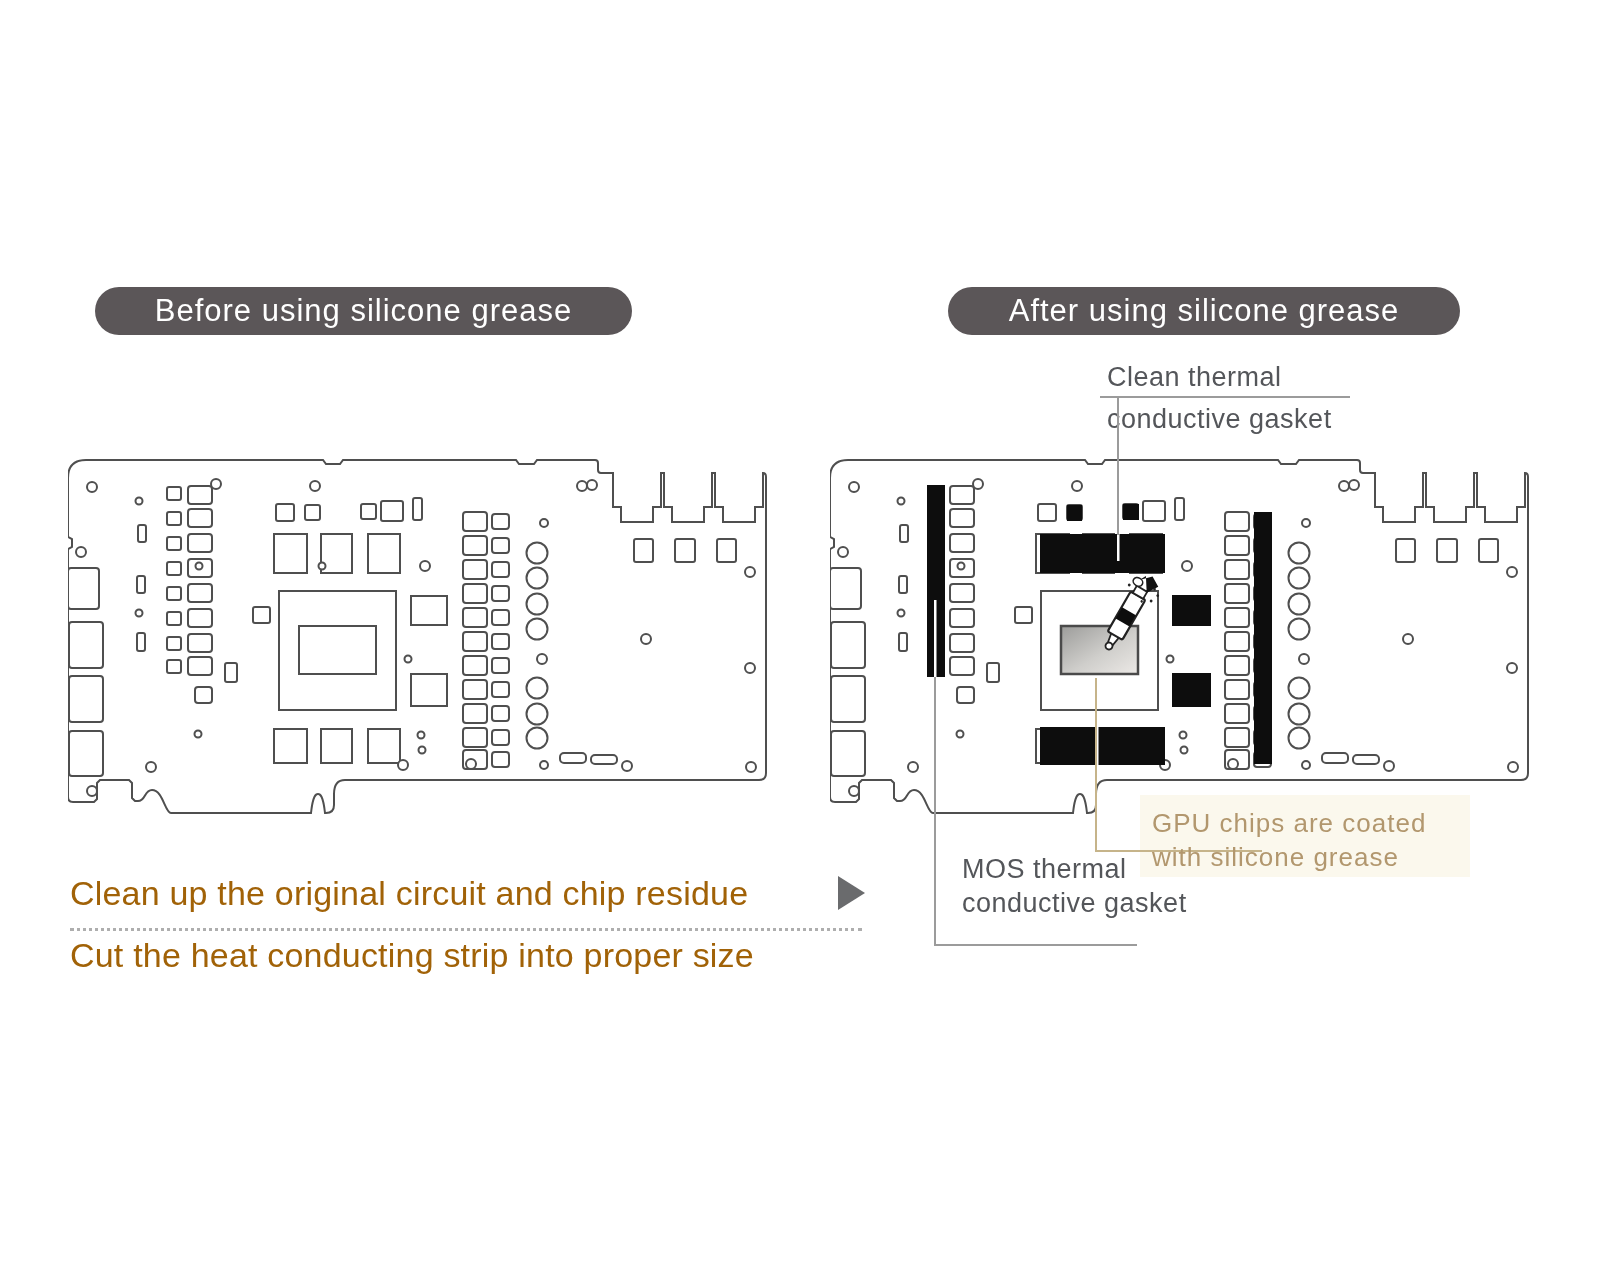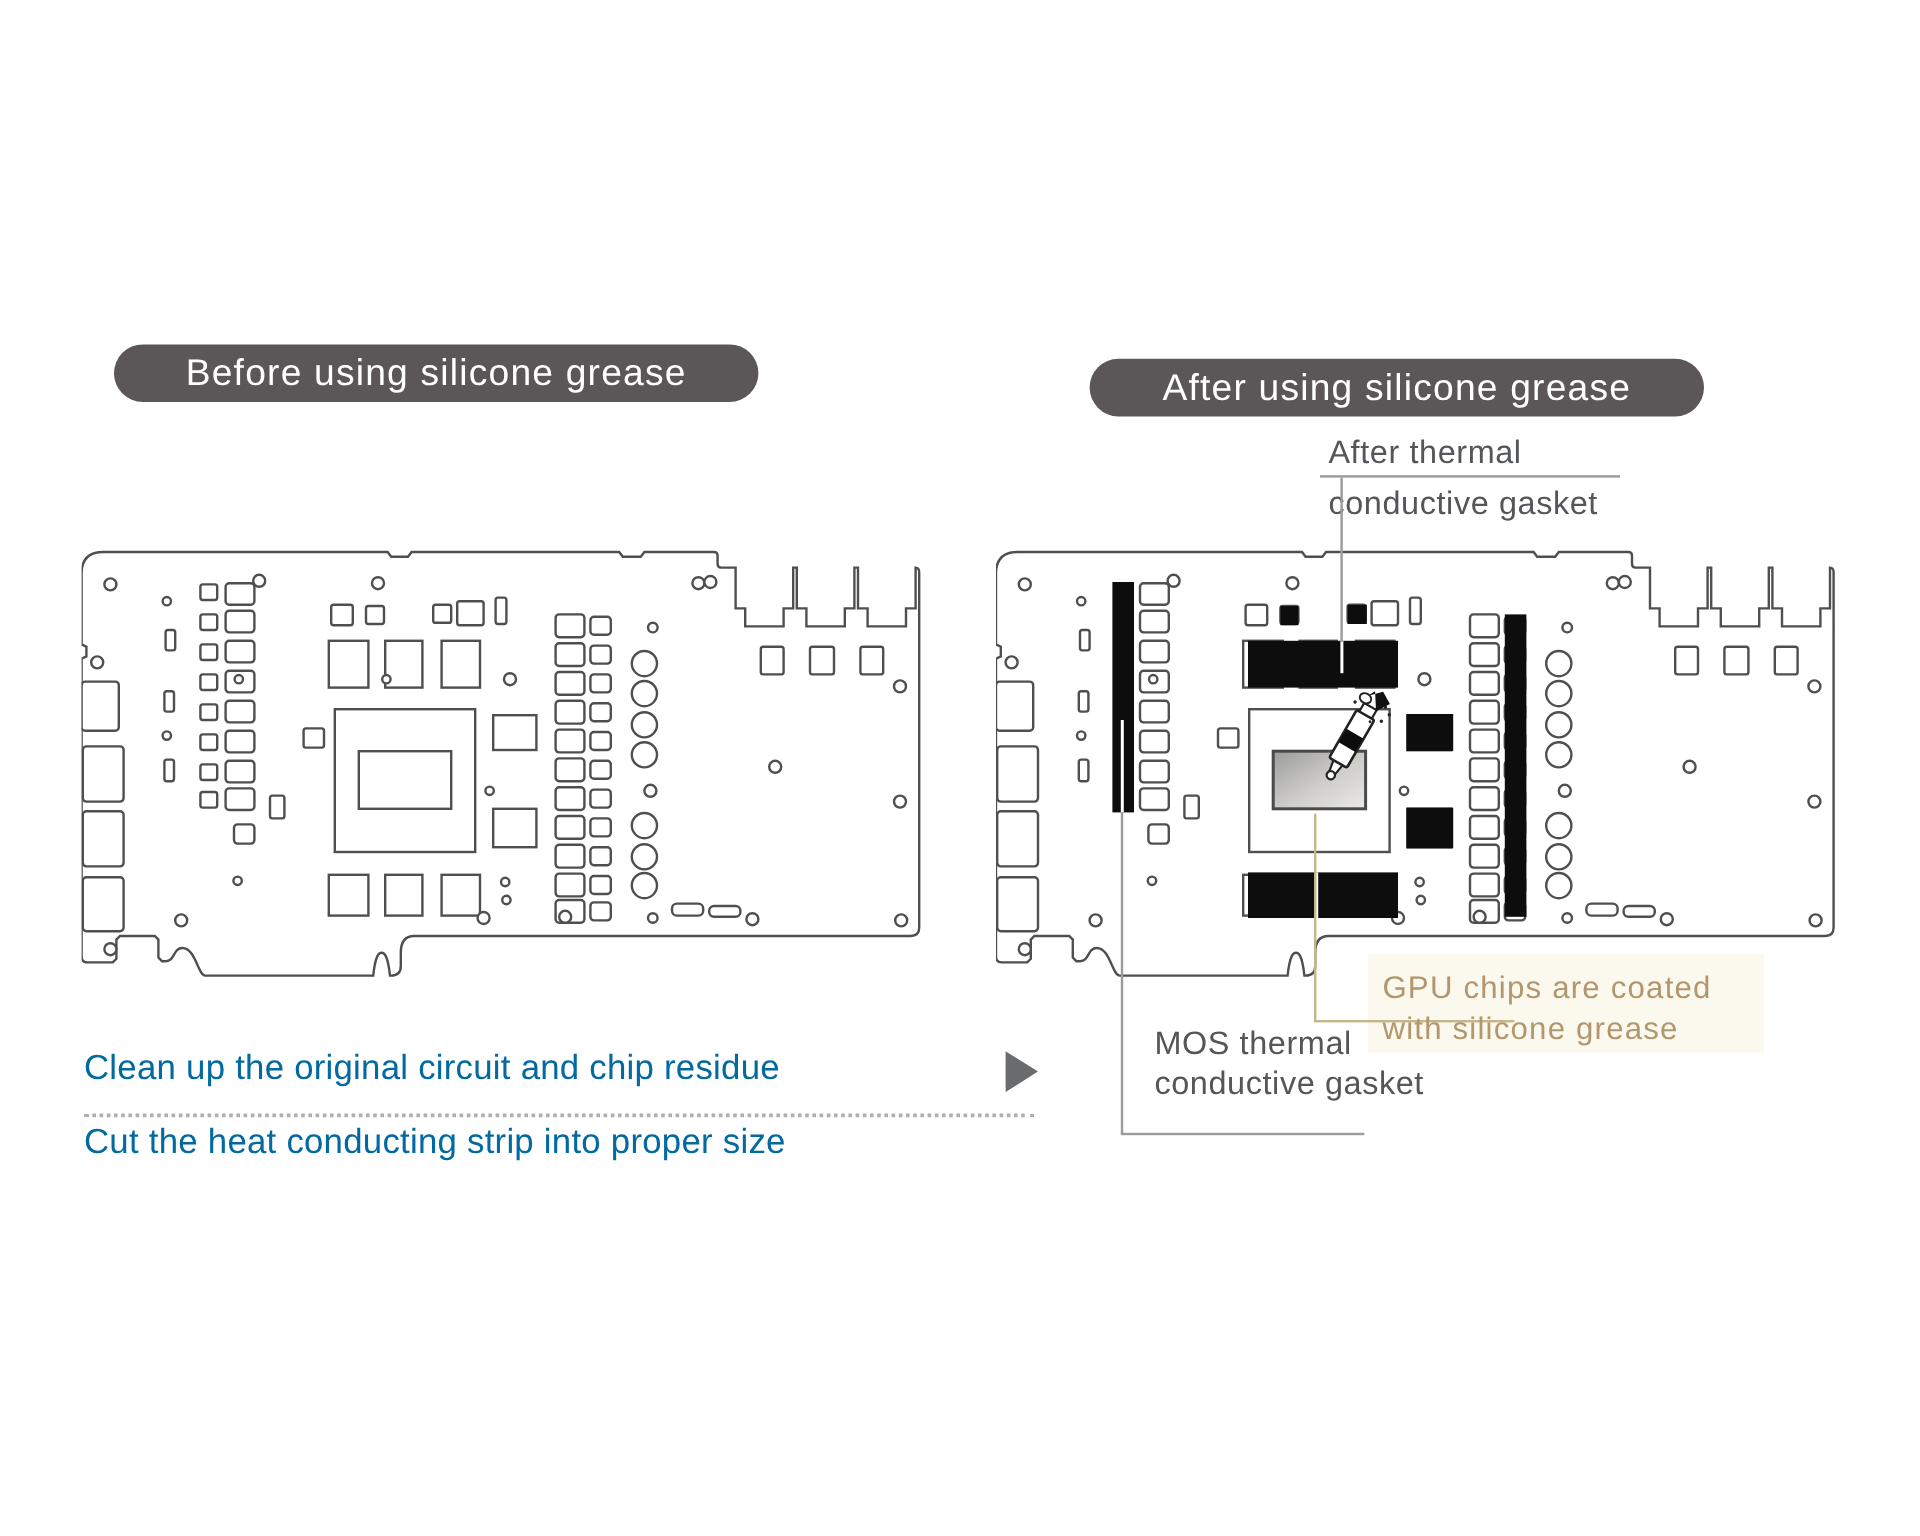--- a/index.html
+++ b/index.html
@@ -9,21 +9,21 @@
   .pill{height:48px;background:#5b5658;border-radius:26px;color:#ffffff;
         display:flex;align-items:center;justify-content:center;
         font-size:31px;font-weight:500;letter-spacing:1px;}
   .note{color:#54565a;font-size:27px;letter-spacing:.5px;line-height:34px;}
   .note-tan{color:#b2976e;font-size:26px;letter-spacing:1px;line-height:35px;}
   .cream{background:#fbf8ed;}
   .leader-v{width:0;border-left:2px solid #9b9b9b;}
   .leader-h{height:0;border-top:2px solid #9b9b9b;}
   .leader-v.tan{border-left-color:#c6b48a;}
   .leader-h.tan{border-top-color:#c6b48a;}
-  .step{color:#0369a1;font-size:29px;letter-spacing:.2px;white-space:nowrap;}
+  .step{color:#a16207;font-size:34px;letter-spacing:.2px;white-space:nowrap;}
   .dotted{height:0;border-top:3px dotted #aeaeae;}
   .tri{width:0;height:0;border-top:17px solid transparent;border-bottom:17px solid transparent;
        border-left:27px solid #6a6b6d;}
   svg .c{fill:#ffffff;stroke:#4f4f4f;stroke-width:2px;}
   svg .blk{fill:#0d0d0d;stroke:none;}
 </style>
 </head>
 <body>
 
 <div id="stage">
@@ -174,21 +174,21 @@
             <circle class="c" cx="130" cy="284" r="3.5"></circle>
             <circle class="c" cx="353" cy="285" r="3.5"></circle>
           <circle class="c" cx="354" cy="300" r="3.5"></circle>
             <circle class="c" cx="340" cy="209" r="3.5"></circle>
         </g>
       </g>
     </defs>
   </svg>
 
   <div class="abs pill" style="left:95px;top:287px;width:537px;">Before using silicone grease</div>
-  <div class="abs pill" style="left:908px;top:287px;width:512px;margin-top:12px;">After using silicone grease</div>
+  <div class="abs pill" style="left:948px;top:287px;width:512px;">After using silicone grease</div>
 
   <svg class="abs" style="left:68px;top:450px;" width="700" height="370" viewBox="0 0 700 370">
     <use href="#board"></use>
   </svg>
 
   <svg class="abs" style="left:830px;top:450px;" width="700" height="370" viewBox="0 0 700 370">
     <use href="#board"></use>
 
     <g>
       <rect class="blk" x="97" y="35" width="18" height="192"></rect>
@@ -222,21 +222,21 @@
       <polygon points="-10,-66 -3,-79 6,-65 13,-76 3,-82 -6,-73" fill="#111111"></polygon>
       <ellipse cx="-7" cy="-70" rx="5" ry="4" fill="#ffffff" stroke="#222222" stroke-width="1.6"></ellipse>
       <circle cx="14" cy="-60" r="1.4" fill="#222222"></circle>
         <circle cx="11" cy="-72" r="1.4" fill="#222222"></circle>
       <circle cx="-13" cy="-63" r="1.4" fill="#222222"></circle>
         <circle cx="17" cy="-68" r="1.4" fill="#222222"></circle>
       <circle cx="6" cy="-55" r="1.2" fill="#222222"></circle>
     </g>
   </svg>
 
-  <div class="abs note" style="left:1107px;top:360px;">After thermal</div>
+  <div class="abs note" style="left:1107px;top:360px;">Clean thermal</div>
   <div class="abs leader-h" style="left:1100px;top:396px;width:250px;"></div>
   <div class="abs note" style="left:1107px;top:402px;">conductive gasket</div>
   <div class="abs leader-v" style="left:1117px;top:398px;height:137px;"></div>
 
   <div class="abs leader-v" style="left:934px;top:677px;height:268px;"></div>
   <div class="abs leader-h" style="left:934px;top:944px;width:203px;"></div>
   <div class="abs note" style="left:962px;top:852px;text-align:right;">MOS thermal</div>
   <div class="abs note" style="left:962px;top:886px;">conductive gasket</div>
 
   <div class="abs cream" style="left:1140px;top:795px;width:330px;height:82px;"></div>

